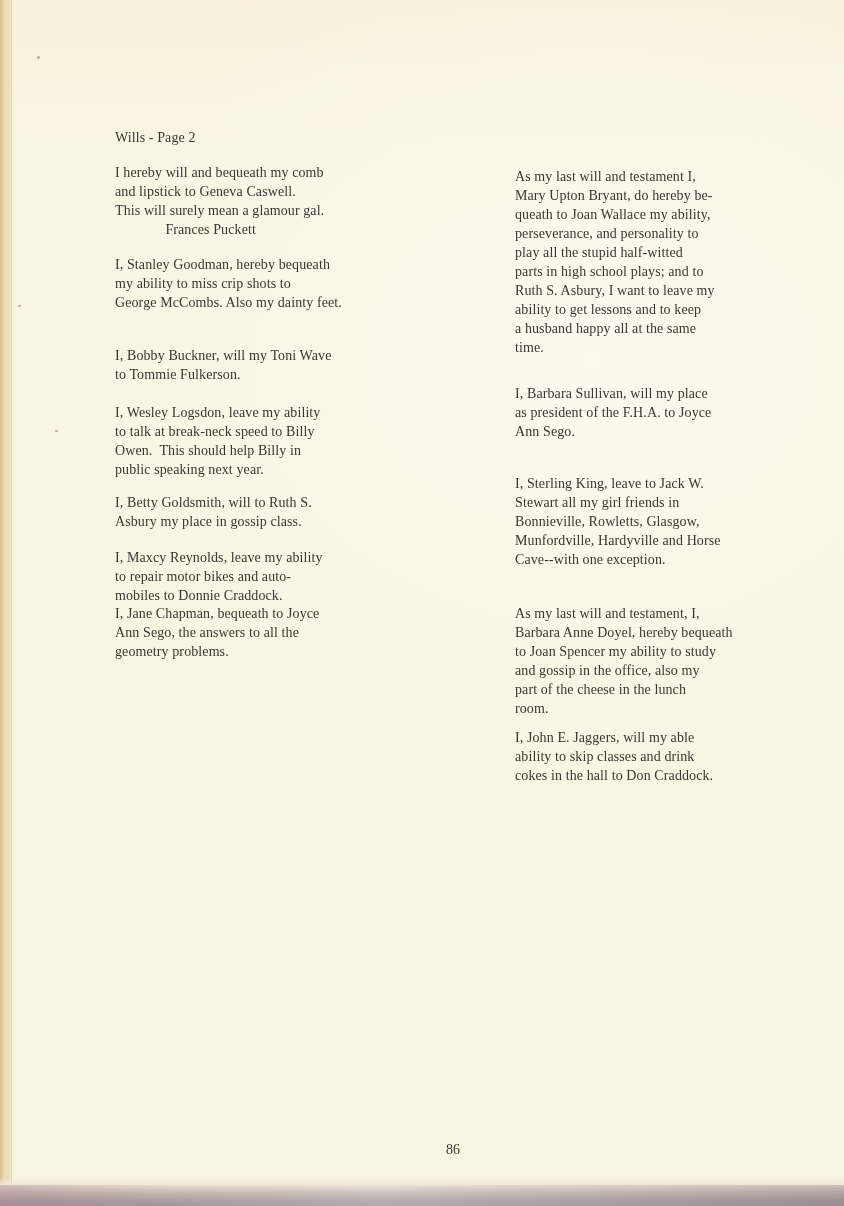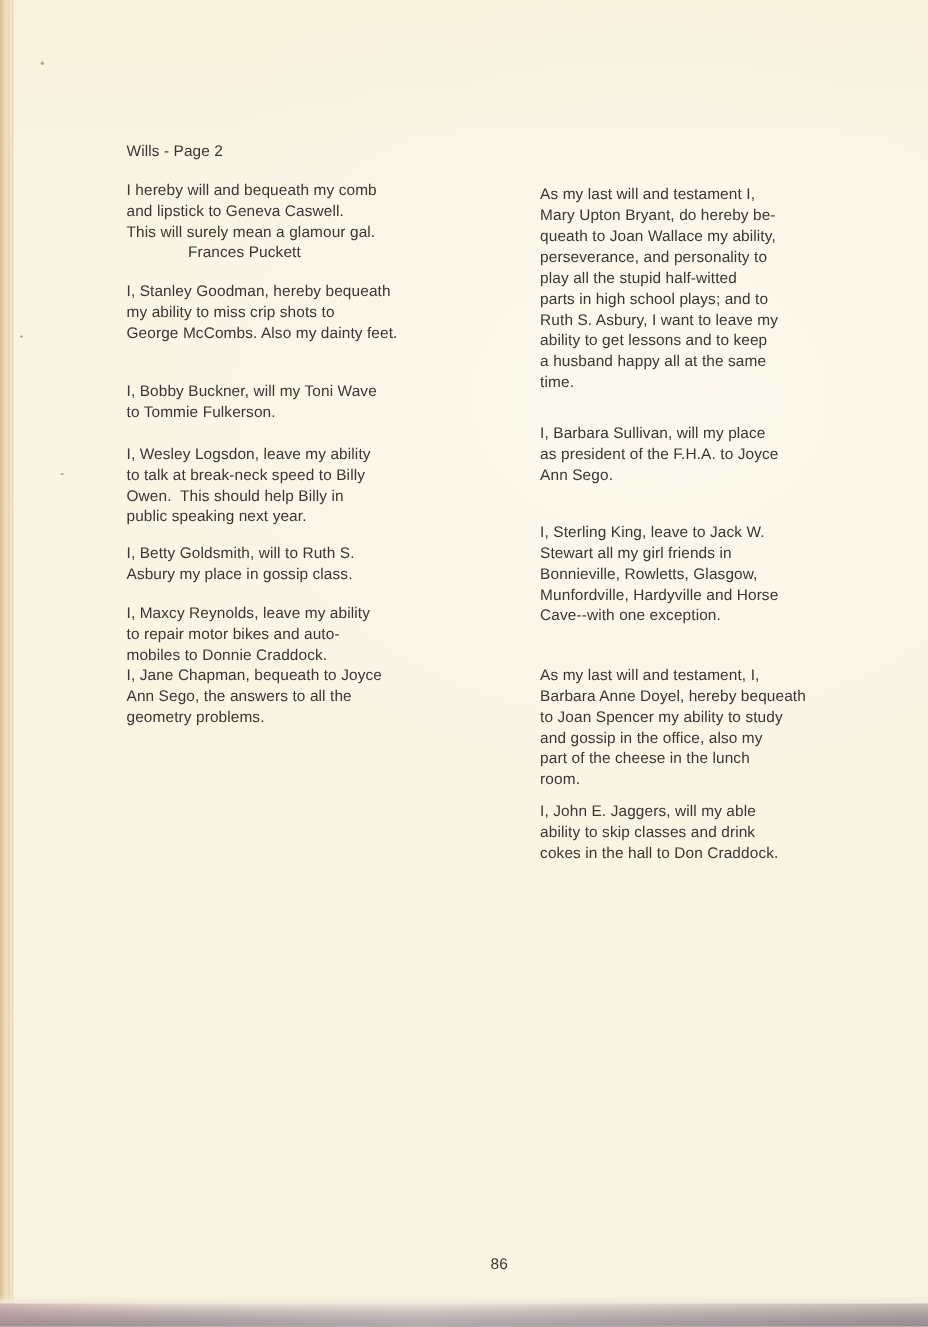--- a/index.html
+++ b/index.html
@@ -6,21 +6,21 @@
     margin: 0;
     padding: 0;
     background: #8f8489;
   }
   .scan {
     position: relative;
     width: 844px;
     height: 1206px;
     background: #faf4e3;
     overflow: hidden;
-    font-family: Liberation Sans, sans-serif;
+    font-family: Liberation Serif, serif;
   }
   
   .scan::before {
     content: "";
     position: absolute;
     inset: 0;
     background:
       radial-gradient(ellipse 900px 700px at 70% 30%, rgba(255,255,252,0.45), rgba(255,255,252,0) 60%),
       linear-gradient(180deg, rgba(244,233,206,0.35) 0%, rgba(250,244,227,0) 12%);
     pointer-events: none;
@@ -63,21 +63,21 @@
   .para, .heading, .pageno {
     position: absolute;
     white-space: pre;
     color: #3a3633;
     font-size: 14px;
     line-height: 19px;
     letter-spacing: 0.1px;
   }
   .heading { font-weight: normal; }
   .col-left  { left: 115px; }
-  .col-right { left: 491px; }
+  .col-right { left: 515px; }
   .speck {
     position: absolute;
     border-radius: 50%;
     background: #b7a98f;
   }
 </style>
 </head>
 <body>
 
 <div class="scan">

